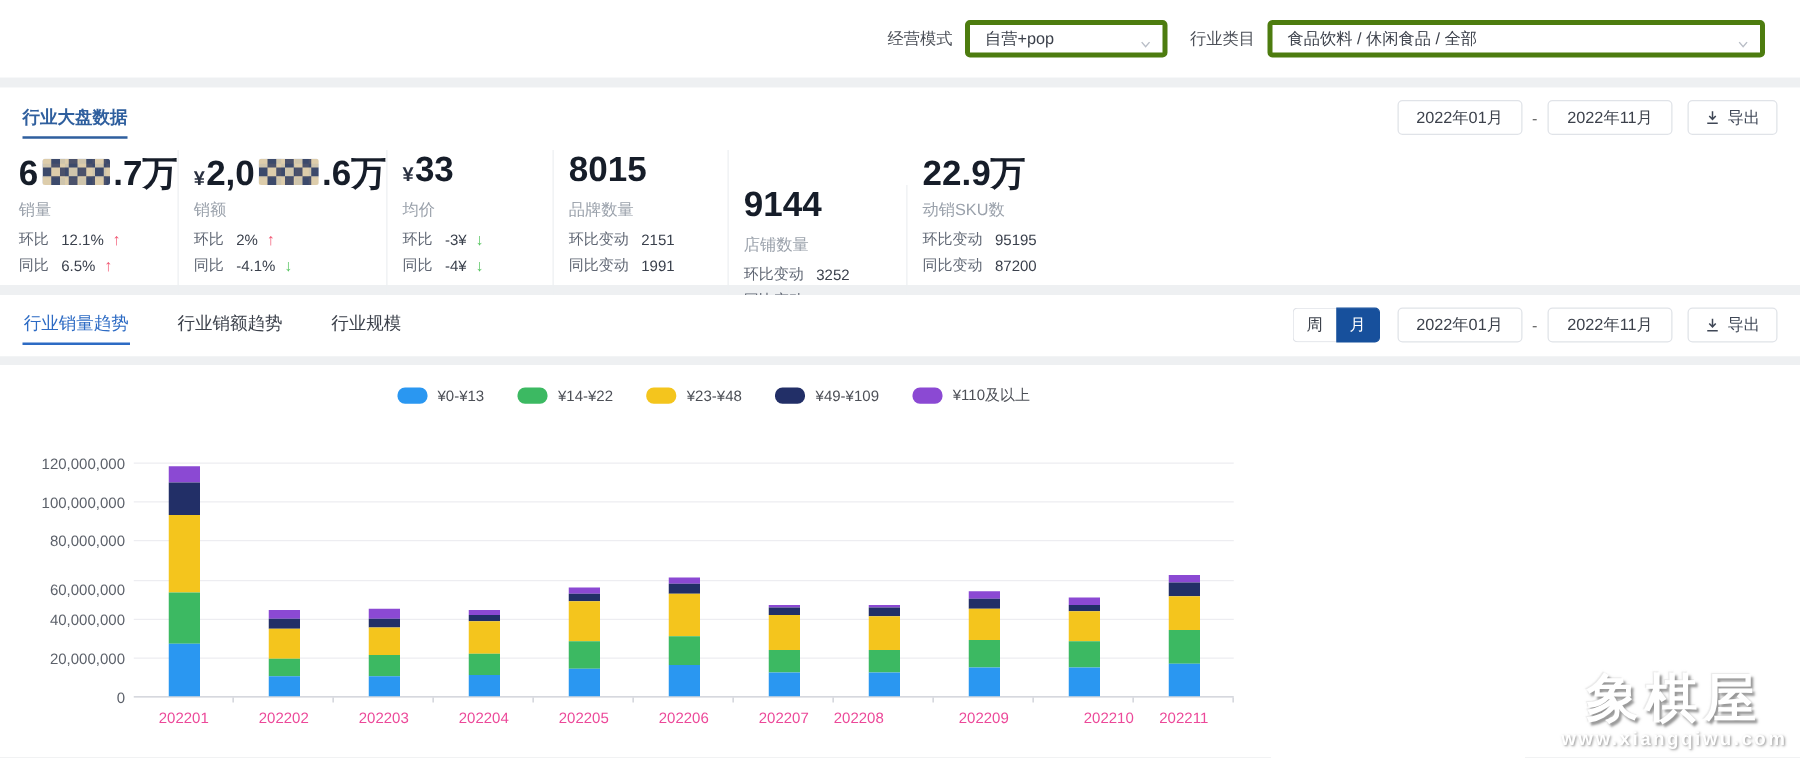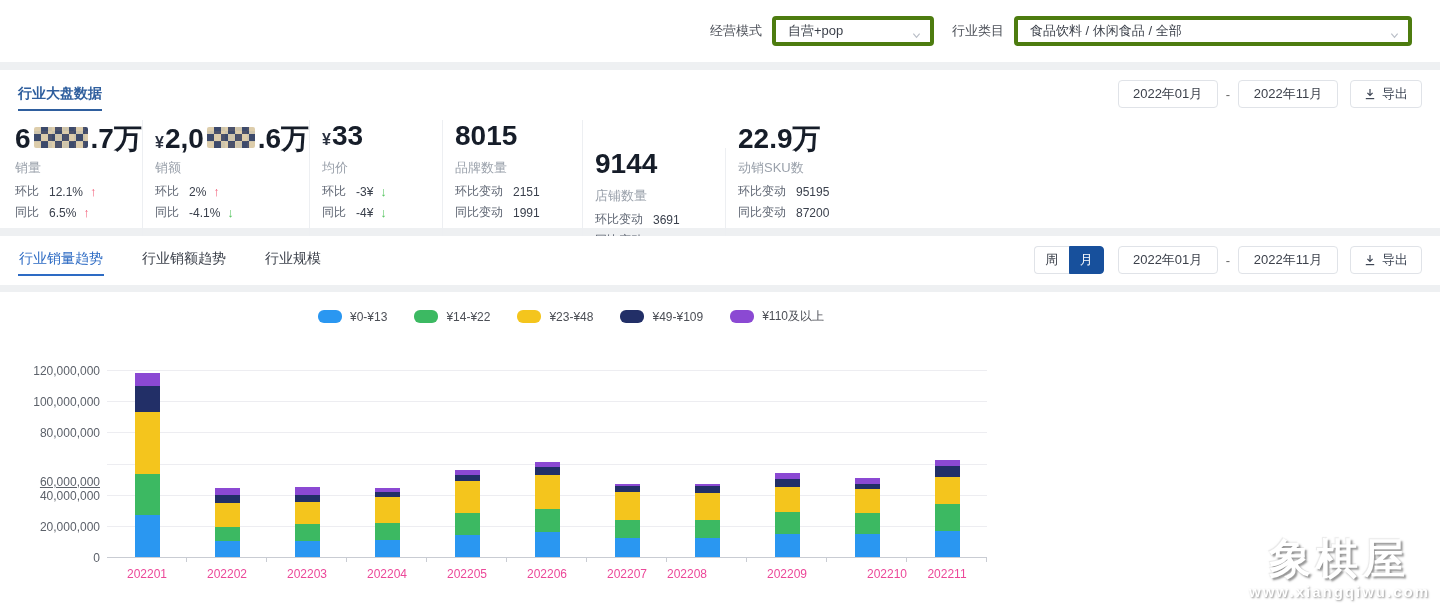--- a/index.html
+++ b/index.html
@@ -192,21 +192,21 @@
             <span class="metric-val">1991</span>
           </div>
         </div>
         <div class="card" style="width: 143px; margin-top: 28px;">
           <div class="card-value">
             <span>9144</span>
           </div>
           <div class="card-label">店铺数量</div>
           <div class="card-metric">
             <span>环比变动</span>
-            <span class="metric-val">3691</span>
+            <span class="metric-val">3252</span>
           </div>
           <div class="card-metric">
             <span>同比变动</span>
             <span class="metric-val">1869</span>
           </div>
         </div>
         <div class="card" style="width: 210px;">
           <div class="card-value">
             <span>22.9万</span>
           </div>
@@ -267,21 +267,21 @@
         </div>
         <div class="lg-item">
           <span class="lg-swatch" style="background: rgb(139, 73, 211);"></span>
           <span class="lg-text">¥110及以上</span>
         </div>
       </div>
     <div class="ylabels" id="ylabels">
         <div class="ylab" style="top: 180px;">0</div>
         <div class="ylab" style="top: 148.833px;">20,000,000</div>
         <div class="ylab" style="top: 117.667px;">40,000,000</div>
-        <div class="ylab" style="top: 104px; text-decoration: underline;">60,000,000</div>
+        <div class="ylab" style="top: 94px;">60,000,000</div>
         <div class="ylab" style="top: 55.3333px;">80,000,000</div>
         <div class="ylab" style="top: 24.1667px;">100,000,000</div>
         <div class="ylab" style="top: -7px;">120,000,000</div>
       </div>
     <div class="plot" id="plot">
         <div class="gl" style="top: 154.833px;"></div>
         <div class="gl" style="top: 123.667px;"></div>
         <div class="gl" style="top: 92.5px;"></div>
         <div class="gl" style="top: 61.3333px;"></div>
         <div class="gl" style="top: 30.1667px;"></div>

